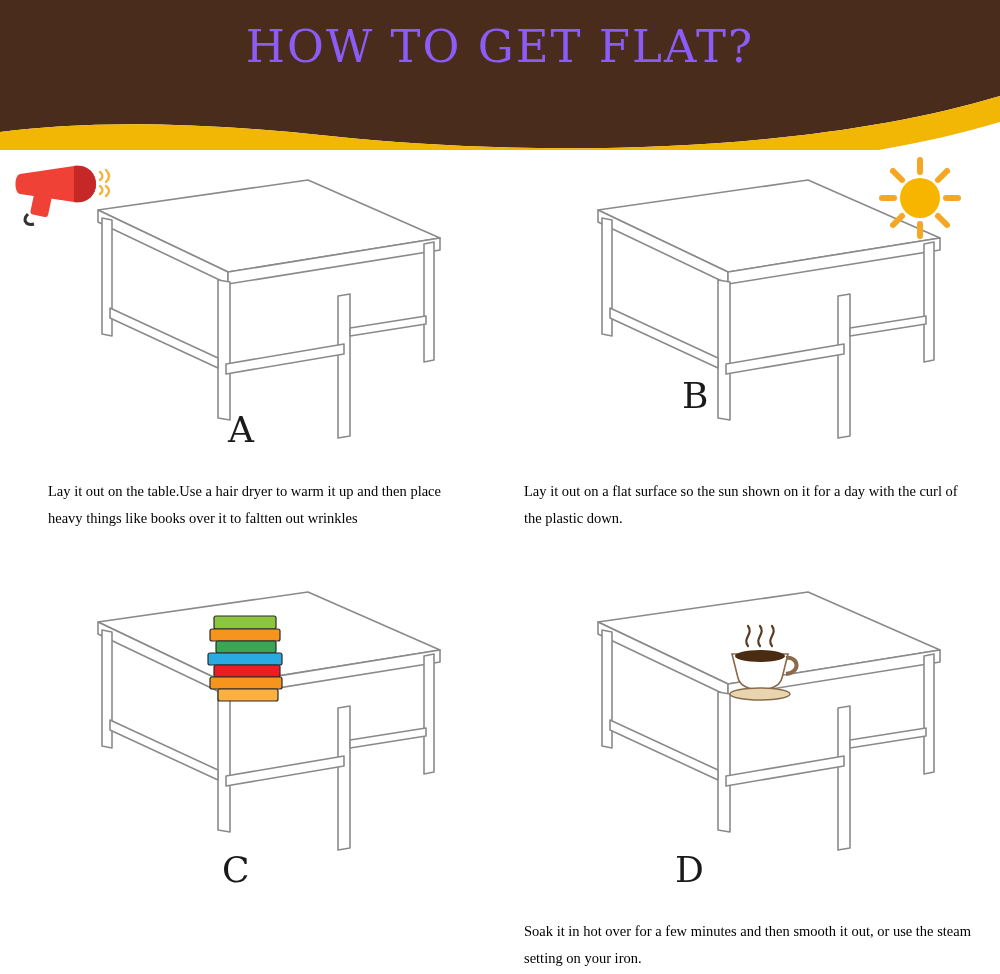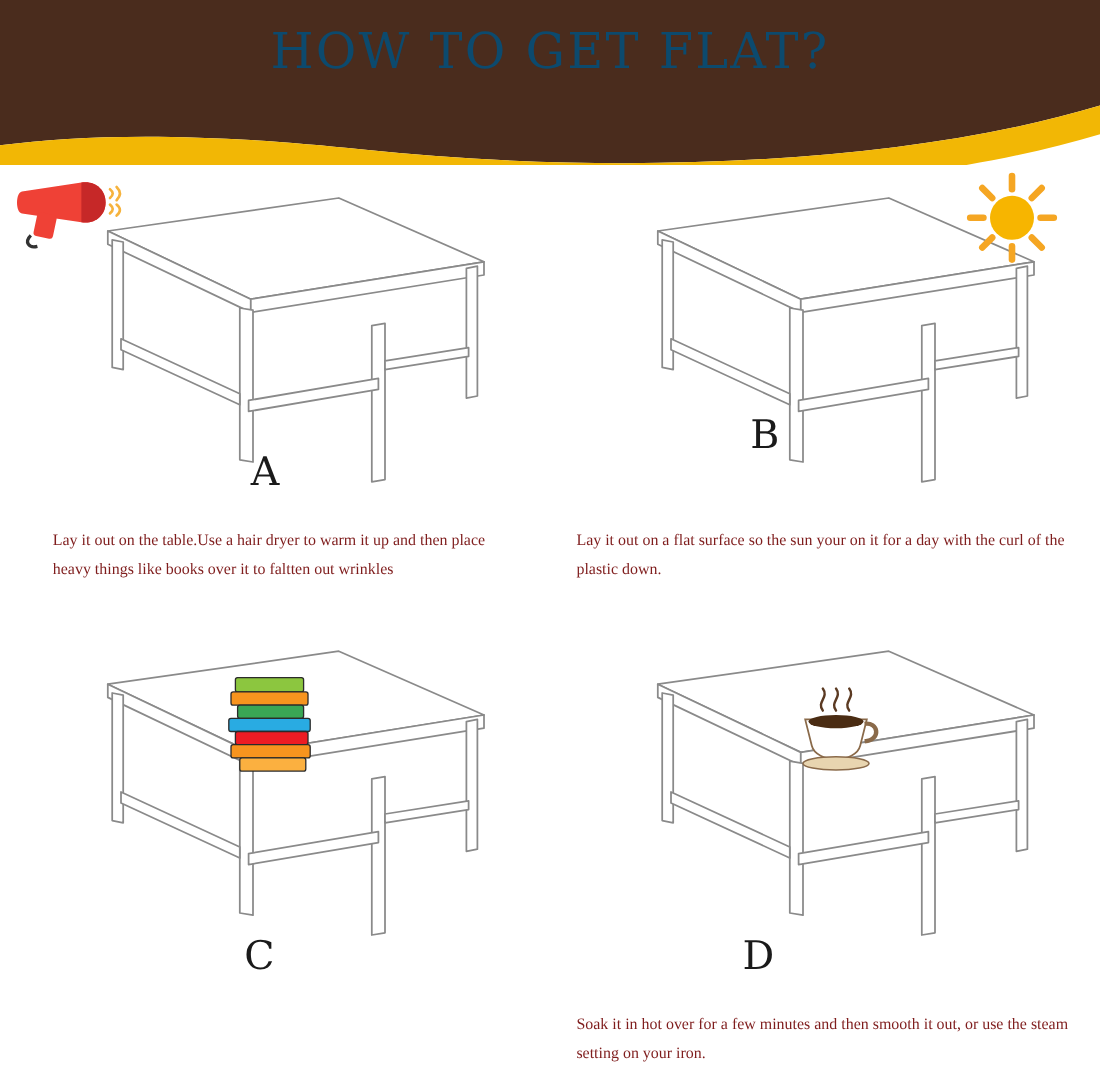--- a/index.html
+++ b/index.html
@@ -28,21 +28,21 @@
     left: 0; top: 0;
     width: 1000px;
     height: 150px;
   }
   .header-title {
     position: absolute;
     left: 0;
     top: 20px;
     width: 1000px;
     text-align: center;
-    color: #0c4a6e;
+    color: #8b5cf6;
     font-family: "DejaVu Serif", serif;
     font-size: 45px;
     letter-spacing: 2px;
     font-weight: normal;
     z-index: 4;
   }
 
   
   .grid {
     position: absolute;
@@ -82,21 +82,21 @@
 
   .panel.p-c .panel-letter,
   .panel.p-d .panel-letter { top: 290px; }
 
   .panel-caption {
     position: absolute;
     left: 48px;
     width: 430px;
     font-family: "Liberation Serif", serif;
     font-size: 14.5px;
-    color: #7f1d1d;
+    color: #000000;
     line-height: 1.85;
   }
   .panel.p-a .panel-caption { top: 328px; }
   .panel.p-b .panel-caption { top: 328px; left: 24px; width: 450px; }
   .panel.p-c .panel-caption { top: 768px; }
   .panel.p-d .panel-caption { top: 768px; left: 24px; width: 450px; }
   .panel.p-c .panel-caption,
   .panel.p-d .panel-caption { top: 356px; }
 
   
@@ -195,21 +195,21 @@
             <line x1="21" y1="19" x2="30" y2="28"></line>
             <line x1="66" y1="64" x2="75" y2="73"></line>
             <line x1="21" y1="73" x2="30" y2="64"></line>
             <line x1="66" y1="28" x2="75" y2="19"></line>
           </g>
         </g>
       </svg>
     </div>
 
     <div class="panel-letter">B</div>
-    <div class="panel-caption">Lay it out on a flat surface so the sun your on it for a day with the curl of the plastic down.</div>
+    <div class="panel-caption">Lay it out on a flat surface so the sun shown on it for a day with the curl of the plastic down.</div>
   </div>
 
   <div class="panel p-c">
     <svg class="table-art" viewBox="0 0 460 290">
       <g fill="#ffffff" stroke="#8a8a8a" stroke-width="1.6" stroke-linejoin="round">
         <path d="M78,42 L288,12 L420,70 L208,104 Z"></path>
         <path d="M78,42 L78,54 L208,116 L208,104 Z"></path>
         <path d="M208,104 L208,116 L420,82 L420,70 Z"></path>
         <path d="M82,50 L92,52 L92,168 L82,166 Z"></path>
         <path d="M198,112 L210,114 L210,252 L198,250 Z"></path>

